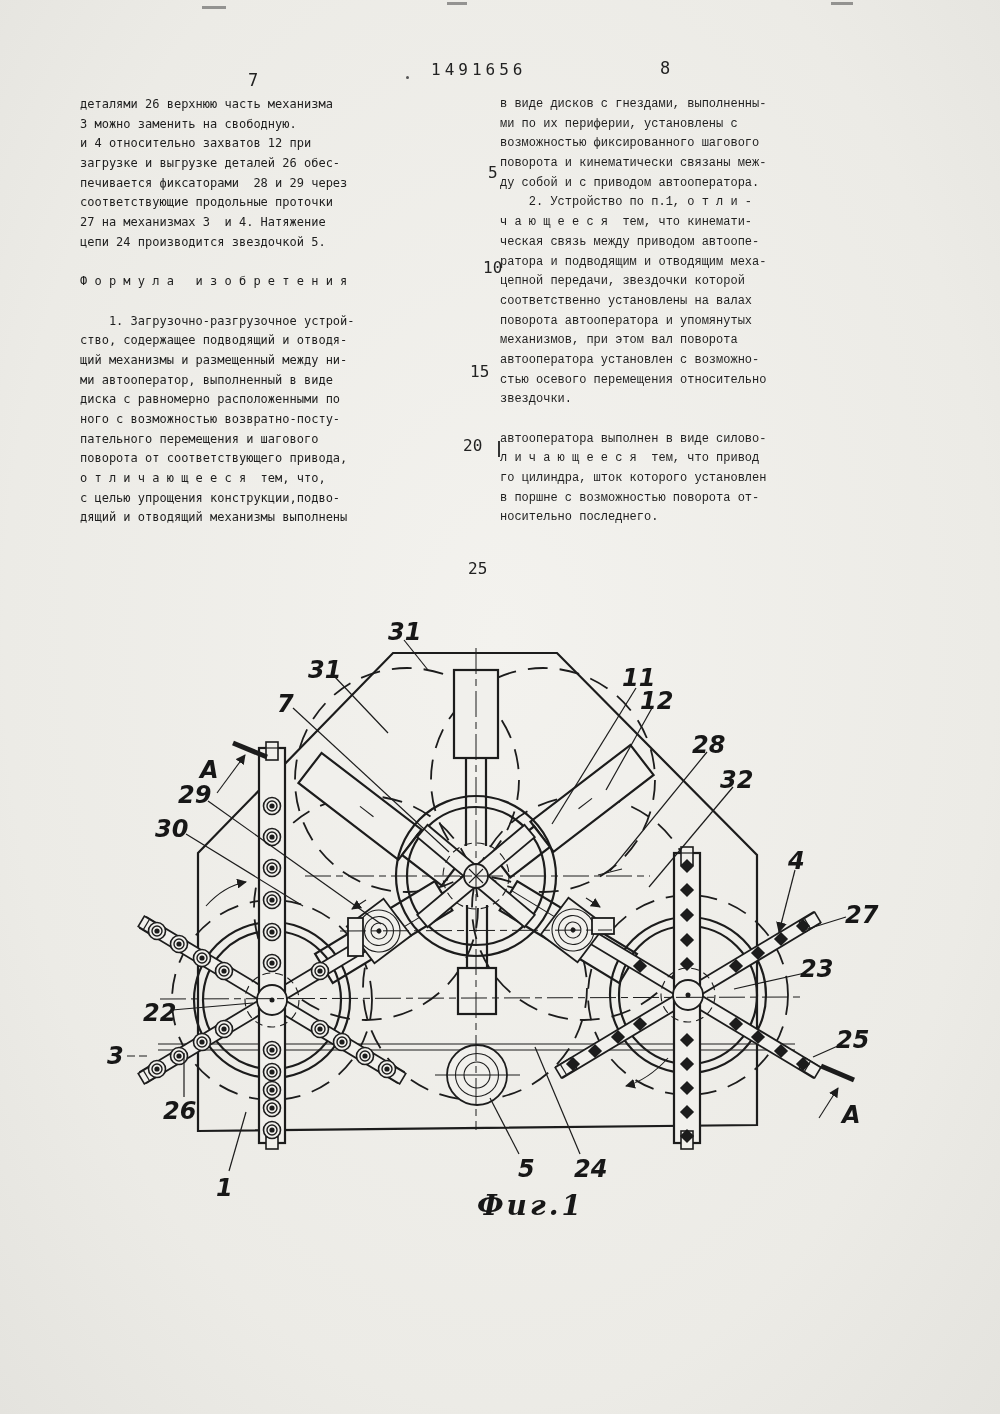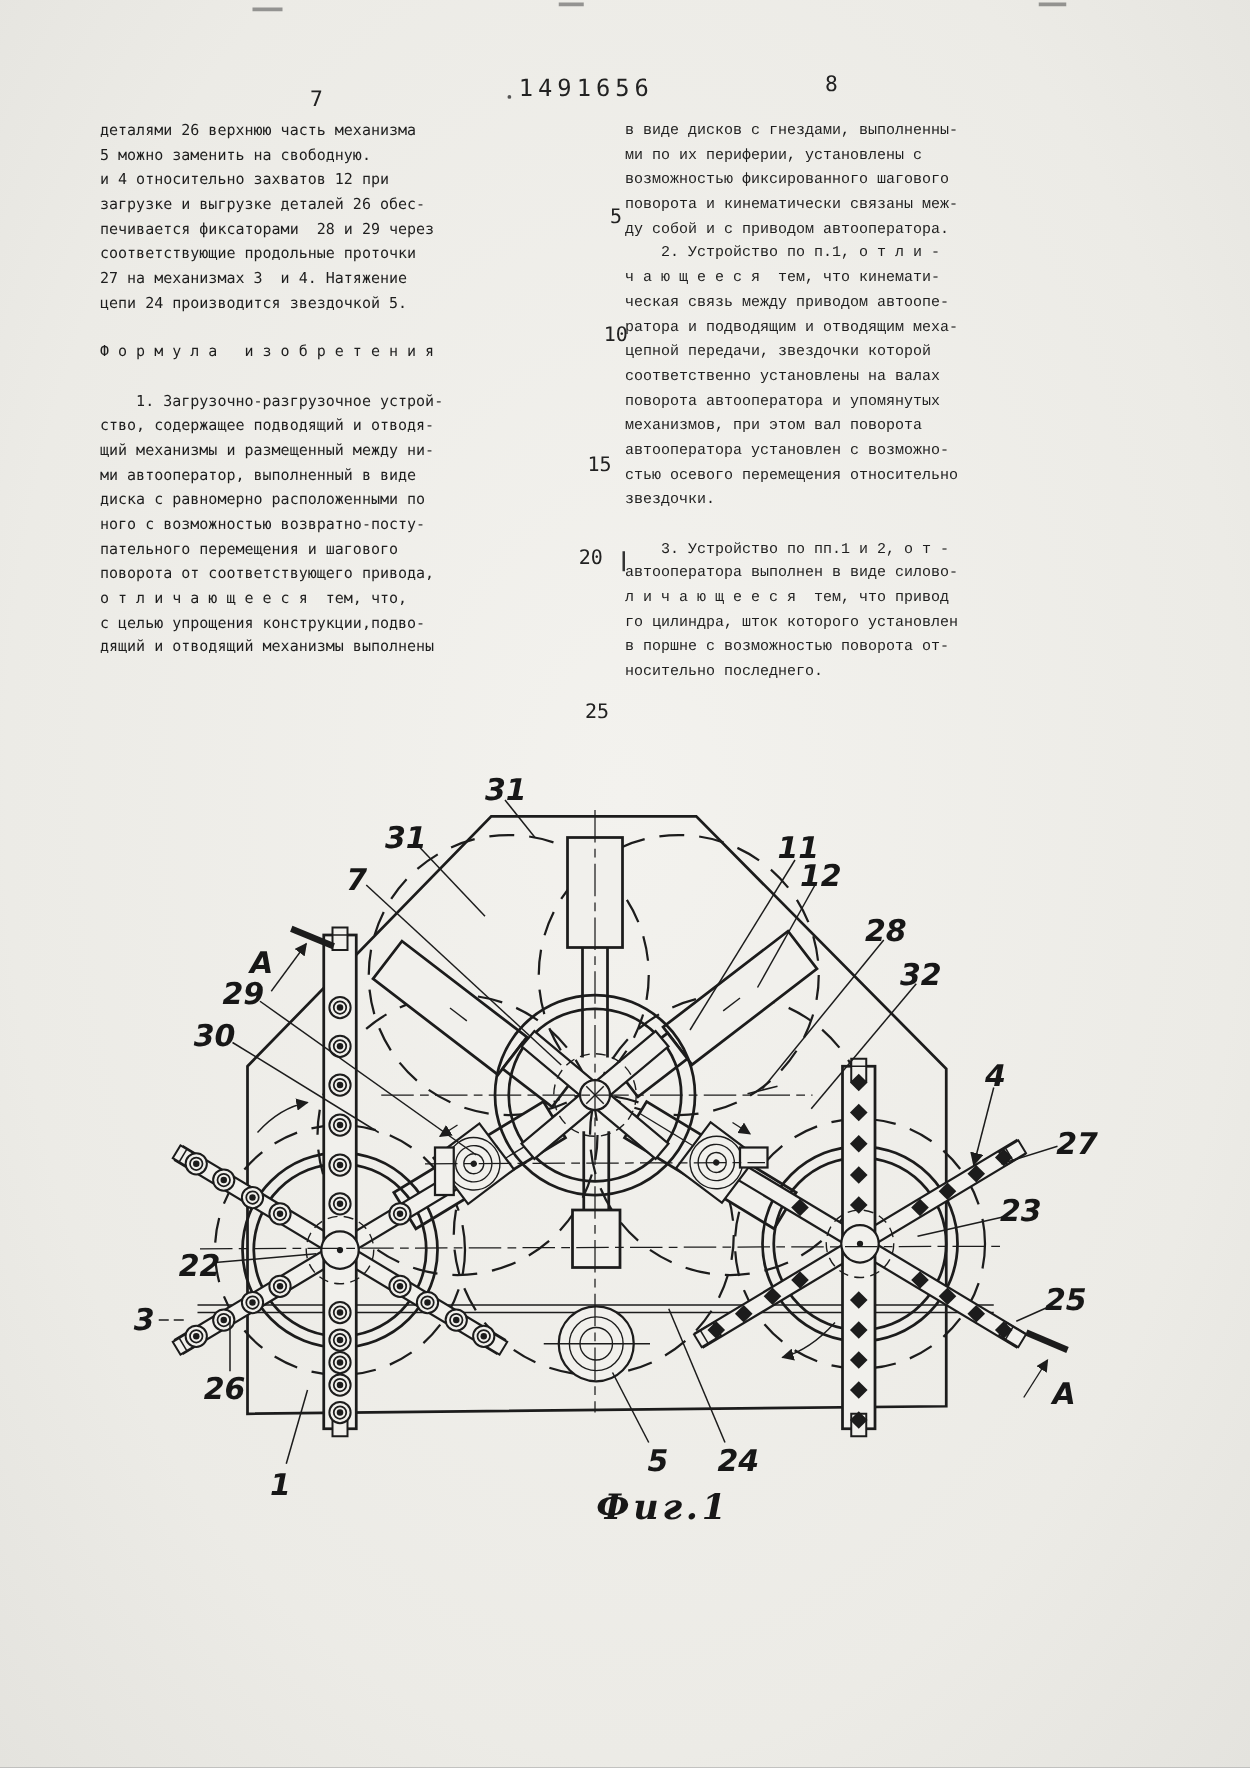--- a/index.html
+++ b/index.html
@@ -5,21 +5,21 @@
   html,body{margin:0;padding:0;background:#888;}
   .page{
     position:relative;width:1000px;height:1414px;margin:0 auto;
     background:#efeeea;
     background-image:radial-gradient(ellipse at 50% 45%, #f3f2ee 0%, #ecebe6 70%, #e4e3de 100%);
     font-family:"DejaVu Sans Mono", monospace;
     color:#1c1c1c;
     overflow:hidden;
   }
   .hdr-num{position:absolute;font-size:17px;color:#222;}
-  .patent-no{position:absolute;font-size:19px;letter-spacing:4px;color:#222;}
+  .patent-no{position:absolute;font-size:16px;letter-spacing:4px;color:#222;margin-left:16px;}
   .col{position:absolute;font-size:12px;line-height:19.7px;color:#1e1e1e;}
   .tline{height:19.7px;white-space:pre;}
   .gutter{position:absolute;font-size:16px;color:#222;}
   .smudge{position:absolute;height:3px;background:#4a4a4a;opacity:.55;}
   .tick{position:absolute;width:2px;background:#333;}
   .dot{position:absolute;width:3px;height:3px;background:#555;border-radius:50%;}
   svg.fig{position:absolute;left:90px;top:618px;}
   svg.fig *{vector-effect:none;}
   .ln{stroke:#1c1c1c;stroke-width:2.2;fill:none;}
   .ln-thin{stroke:#1c1c1c;stroke-width:1.1;fill:none;}
@@ -41,21 +41,21 @@
   <div class="smudge" style="left:831px;top:2px;width:22px;"></div>
   <div class="dot" style="left:406px;top:76px;"></div>
   <div class="tick" style="left:498px;top:441px;height:16px;"></div>
 
   <span class="hdr-num" style="left:248px;top:70px;position:absolute;">7</span>
   <span class="patent-no" style="left:415px;top:60px;">1491656</span>
   <span class="hdr-num" style="left:660px;top:58px;position:absolute;">8</span>
 
   <div class="col" style="left:80px;top:95px;width:400px;">
       <div class="tline">деталями 26 верхнюю часть механизма</div>
-      <div class="tline">5 можно заменить на свободную.</div>
+      <div class="tline">3 можно заменить на свободную.</div>
       <div class="tline">и 4 относительно захватов 12 при</div>
       <div class="tline">загрузке и выгрузке деталей 26 обес-</div>
       <div class="tline">печивается фиксаторами  28 и 29 через</div>
       <div class="tline">соответствующие продольные проточки</div>
       <div class="tline">27 на механизмах 3  и 4. Натяжение</div>
       <div class="tline">цепи 24 производится звездочкой 5.</div>
       <div class="tline"></div>
       <div class="tline">Ф о р м у л а   и з о б р е т е н и я</div>
       <div class="tline"></div>
       <div class="tline">    1. Загрузочно-разгрузочное устрой-</div>
@@ -81,21 +81,20 @@
       <div class="tline">ческая связь между приводом автоопе-</div>
       <div class="tline">ратора и подводящим и отводящим меха-</div>
       <div class="tline">цепной передачи, звездочки которой</div>
       <div class="tline">соответственно установлены на валах</div>
       <div class="tline">поворота автооператора и упомянутых</div>
       <div class="tline">механизмов, при этом вал поворота</div>
       <div class="tline">автооператора установлен с возможно-</div>
       <div class="tline">стью осевого перемещения относительно</div>
       <div class="tline">звездочки.</div>
       <div class="tline"></div>
-      <div class="tline">    3. Устройство по пп.1 и 2, о т -</div>
       <div class="tline">автооператора выполнен в виде силово-</div>
       <div class="tline">л и ч а ю щ е е с я  тем, что привод</div>
       <div class="tline">го цилиндра, шток которого установлен</div>
       <div class="tline">в поршне с возможностью поворота от-</div>
       <div class="tline">носительно последнего.</div>
     </div>
 
   <span class="gutter" style="left:488px;top:163px;">5</span>
   <span class="gutter" style="left:483px;top:258px;">10</span>
   <span class="gutter" style="left:470px;top:362px;">15</span>

